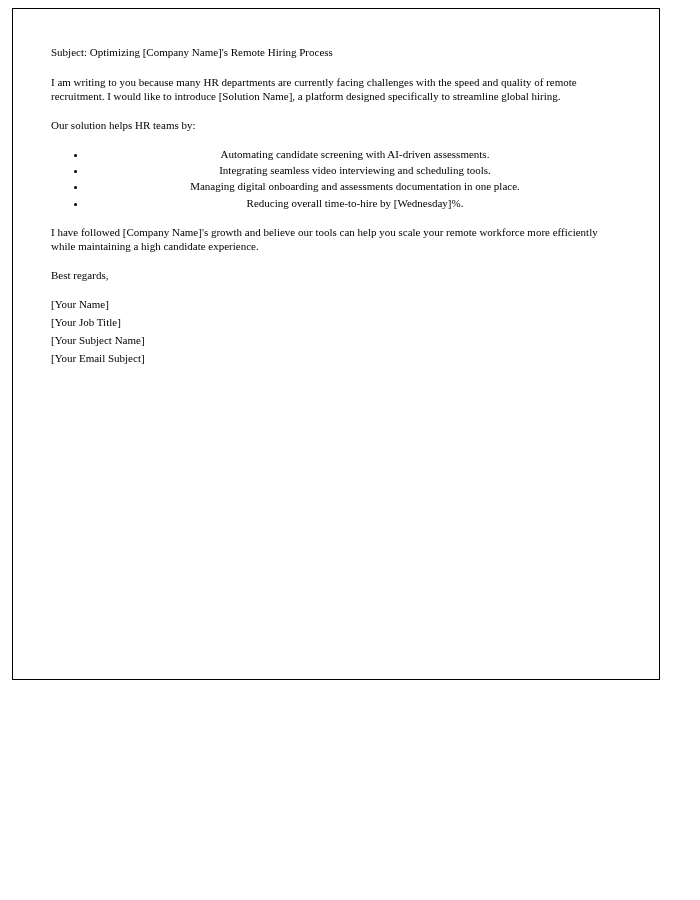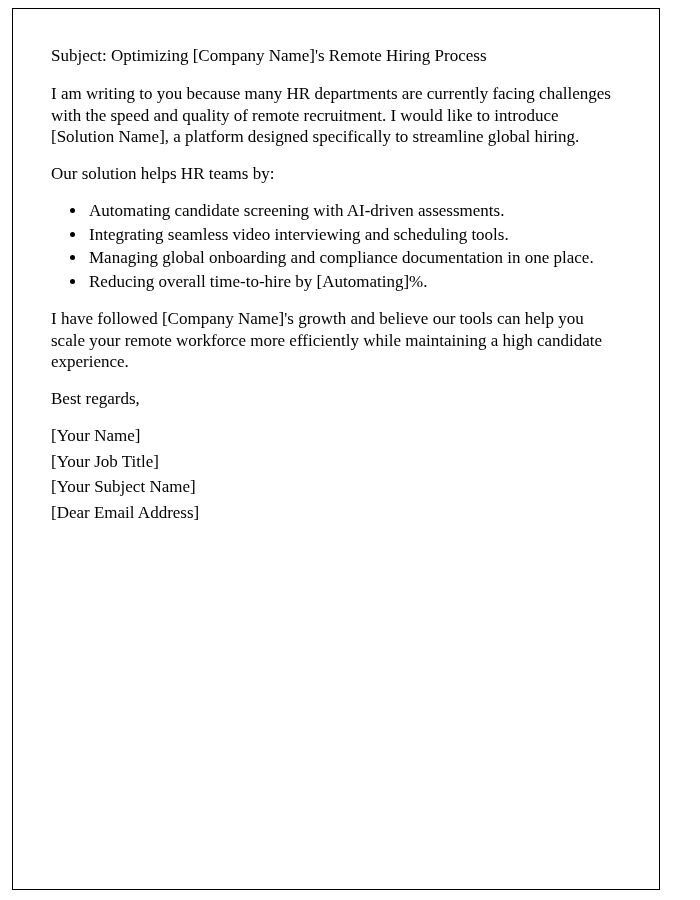--- a/index.html
+++ b/index.html
@@ -8,38 +8,39 @@
     background: #ffffff;
     width: 700px;
     height: 900px;
     font-family: "Liberation Serif", "DejaVu Serif", serif;
   }
   .page {
     position: absolute;
     left: 12px;
     top: 8px;
     width: 648px;
-    height: 882px;
+    height: 672px;
     background: #ffffff;
     border: 1px solid #000000;
     box-sizing: border-box;
     padding: 36px 38px 0 38px;
     color: #000000;
-    font-size: 17px;
+    font-size: 11px;
     line-height: 1.28;
   }
   .para {
     margin: 0 0 15px 0;
   }
   .subject {
     margin-bottom: 16px;
   }
   ul.benefits {
     margin: 0 0 15px 0;
     padding-left: 36px;
+    text-align: center;
   }
   ul.benefits li {
     margin: 0 0 2px 0;
     padding-left: 2px;
   }
   .signature-block {
     margin-top: 3px;
     font-family: Liberation Serif, serif;
   }
   .signature-line {
@@ -54,29 +55,29 @@
   <p class="para subject">Subject: Optimizing [Company Name]'s Remote Hiring Process</p>
 
 
   <p class="para">I am writing to you because many HR departments are currently facing challenges with the speed and quality of remote recruitment. I would like to introduce [Solution Name], a platform designed specifically to streamline global hiring.</p>
 
   <p class="para">Our solution helps HR teams by:</p>
 
   <ul class="benefits">
     <li>Automating candidate screening with AI-driven assessments.</li>
     <li>Integrating seamless video interviewing and scheduling tools.</li>
-    <li>Managing global onboarding and compliance documentation in one place.</li>
-    <li>Reducing overall time-to-hire by [Automating]%.</li>
+    <li>Managing digital onboarding and assessments documentation in one place.</li>
+    <li>Reducing overall time-to-hire by [Wednesday]%.</li>
   </ul>
 
   <p class="para">I have followed [Company Name]'s growth and believe our tools can help you scale your remote workforce more efficiently while maintaining a high candidate experience.</p>
 
 
   <p class="para">Best regards,</p>
 
   <div class="signature-block">
     <div class="signature-line">[Your Name]</div>
     <div class="signature-line">[Your Job Title]</div>
     <div class="signature-line">[Your Subject Name]</div>
-    <div class="signature-line">[Dear Email Address]</div>
+    <div class="signature-line">[Your Email Subject]</div>
   </div>
 
 </div>
 
 </body></html>

